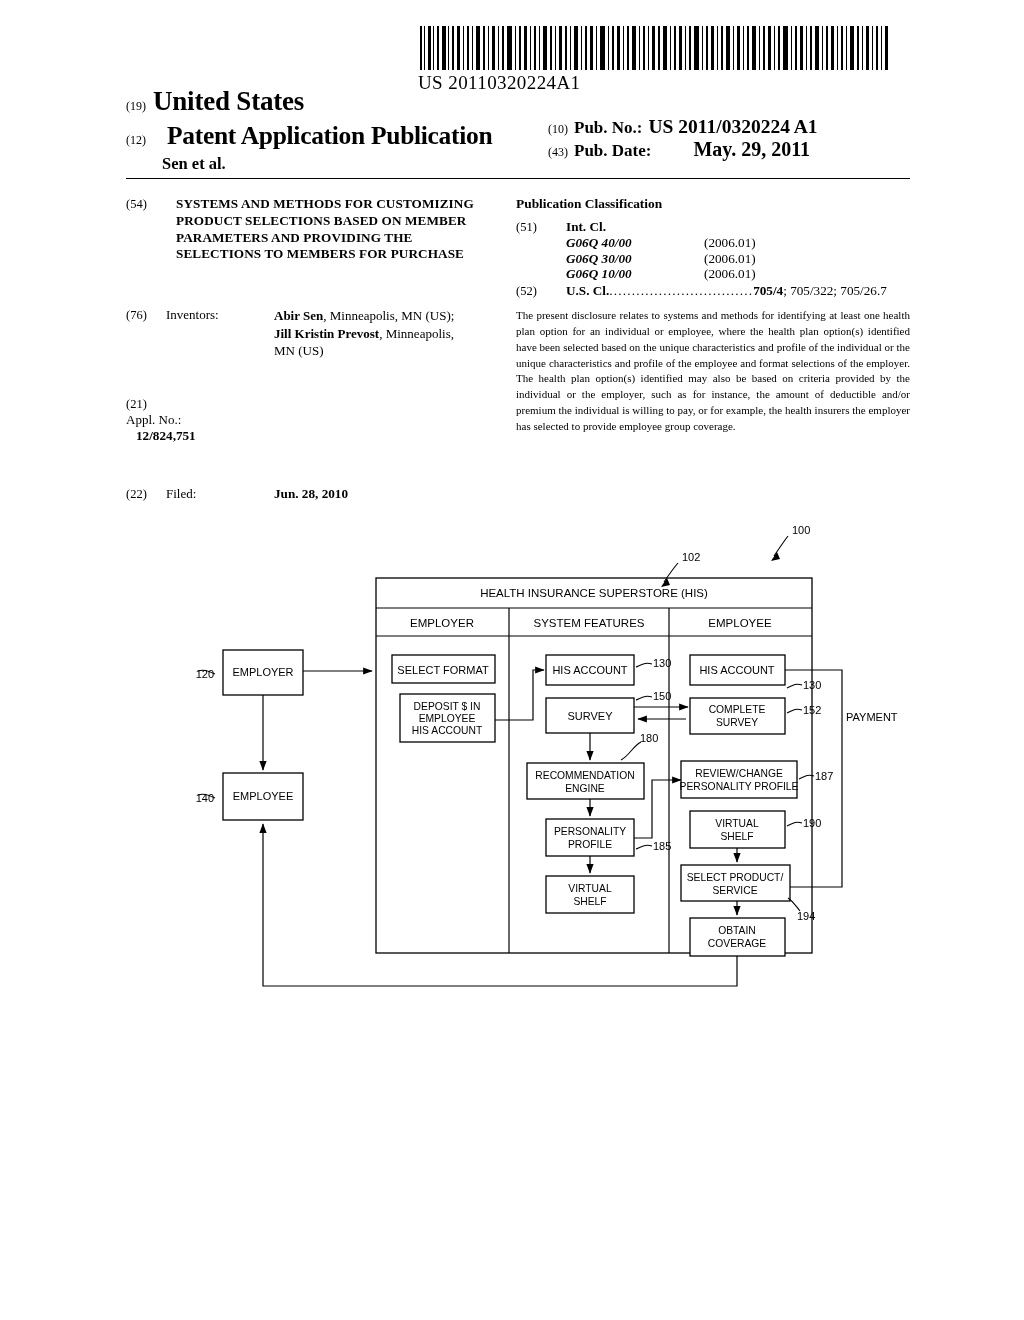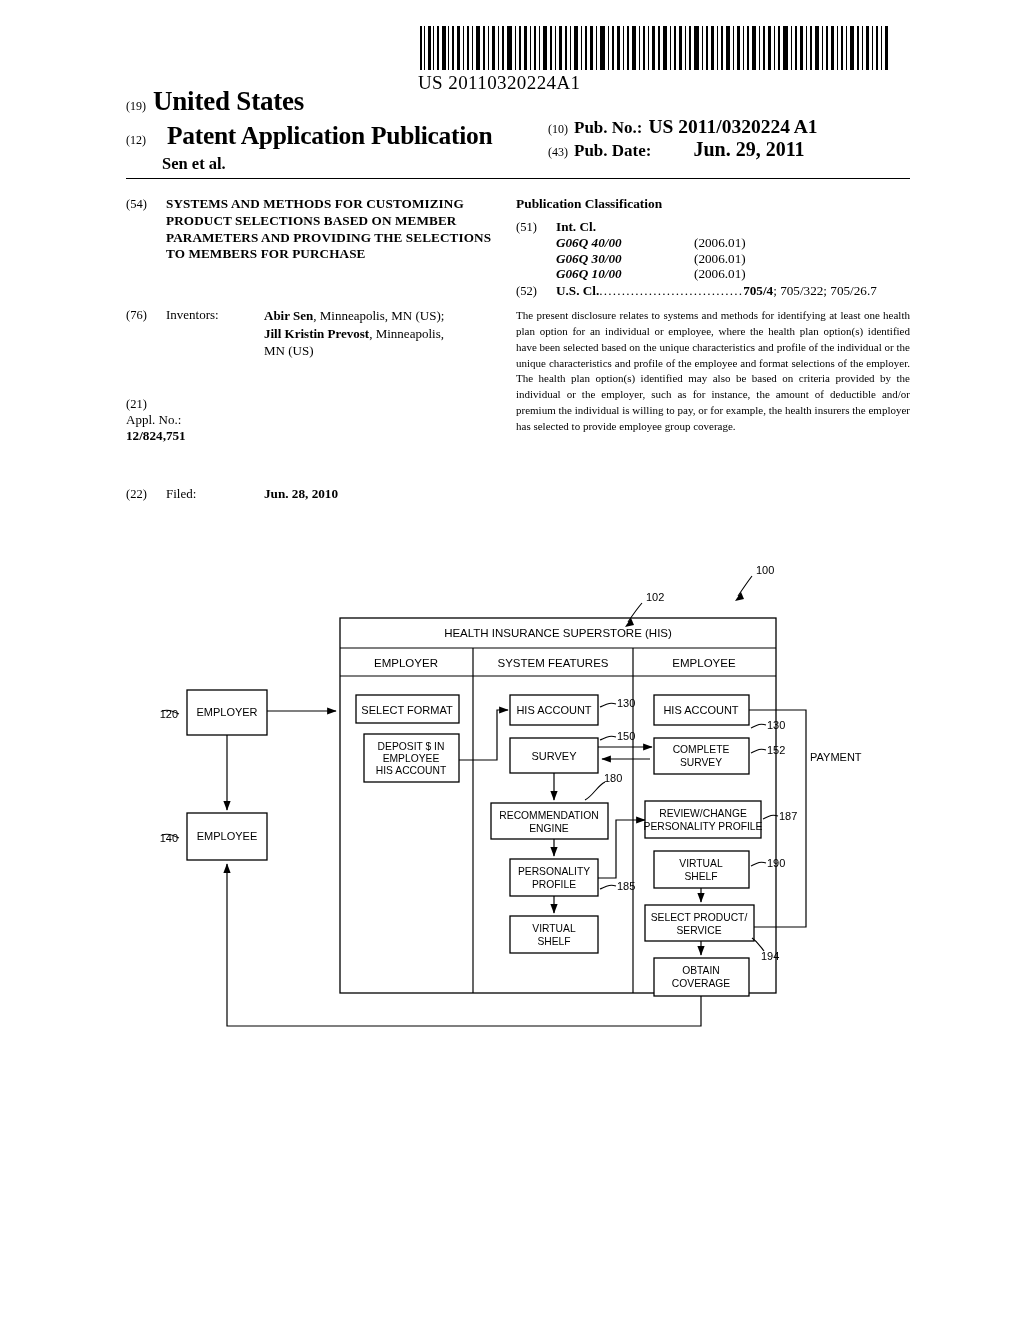--- a/index.html
+++ b/index.html
@@ -132,21 +132,21 @@
     display: flex;
     align-items: flex-start;
   }
   .fnum {
     font-size: 12.5px;
     font-family: "Liberation Serif", serif;
     width: 40px;
     flex: none;
     padding-top: 1px;
   }
-  .ftext { flex: 1; }
+  .ftext { flex: 1; margin-left: 10px; }
 
   .title54 {
     font-size: 13.2px;
     font-weight: bold;
     font-family: "Liberation Serif", serif;
     line-height: 16.8px;
     letter-spacing: 0.1px;
   }
 
   #inventors-row { margin-top: 44px; }
@@ -217,23 +217,24 @@
     line-height: 15.9px;
     text-align: justify;
     font-family: "Liberation Serif", serif;
     hyphens: none;
   }
 
   
   #figure {
     position: absolute;
     left: 0;
-    top: 548px;
+    top: 508px;
     width: 832px;
     height: 500px;
+    padding-left: 36px;
   }
   #figure svg { display: block; }
   .fig-box {
     fill: #ffffff;
     stroke: #000000;
     stroke-width: 1.3;
   }
   .fig-panel {
     fill: none;
     stroke: #000000;
@@ -403,21 +404,21 @@
 
   <div id="right-head">
     <div class="rh-row">
       <span class="paren-sm">(10)</span>
       <span class="rh-label">Pub. No.:</span>
       <span class="rh-value">US 2011/0320224 A1</span>
     </div>
     <div class="rh-row" id="pubdate-row">
       <span class="paren-sm">(43)</span>
       <span class="rh-label">Pub. Date:</span>
-      <span class="rh-value">Jun. 29, 2011</span>
+      <span class="rh-value">May. 29, 2011</span>
     </div>
   </div>
 </div>
 <div id="head-rule"></div>
 
 <div id="col-left">
   <div class="field-row">
     <span class="fnum">(54)</span>
     <span class="ftext title54">SYSTEMS AND METHODS FOR CUSTOMIZING PRODUCT SELECTIONS BASED ON MEMBER PARAMETERS AND PROVIDING THE SELECTIONS TO MEMBERS FOR PURCHASE</span>
   </div>

